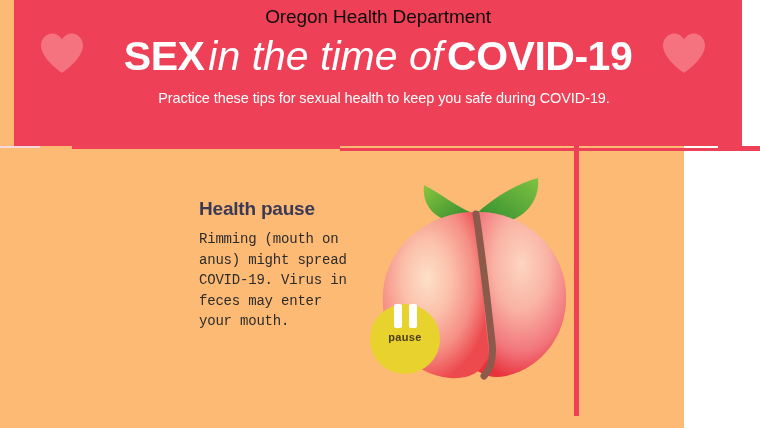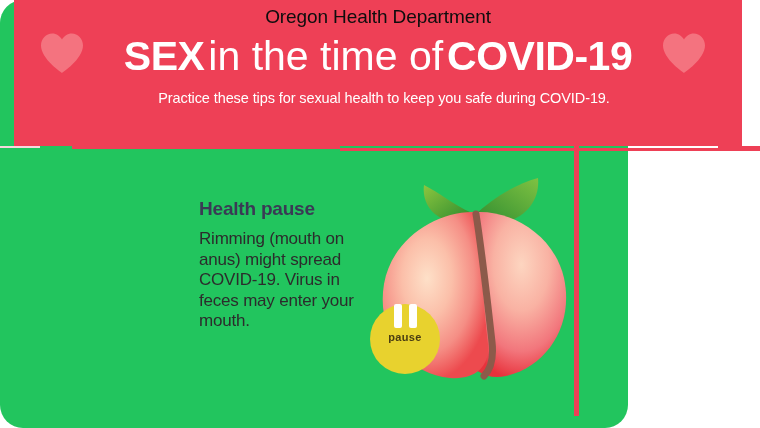--- a/index.html
+++ b/index.html
@@ -7,23 +7,22 @@
 
   html, body {
     width:760px; height:428px;
     background:#ffffff;
     font-family:"Liberation Sans", sans-serif;
     overflow:hidden;
   }
 
   #page {
     position:relative;
-    width:628px; height:428px;
-    background:#22c55e;
-    border-radius:23px;
+    width:684px; height:428px;
+    background:#fdba74;
   }
 
   
   #banner {
     position:absolute;
     left:14px; top:0px;
     width:728px; height:146px;
     background:#EE4056;
     overflow:hidden;
   }
@@ -55,20 +54,21 @@
     color:#ffffff;
     font-size:41px;
     line-height:46px;
     white-space:nowrap;
   }
   #headline .hl-bold {
     font-weight:bold;
     letter-spacing:-0.5px;
   }
   #headline .hl-italic {
+    font-style:italic;
     font-weight:300;
     letter-spacing:0px;
     padding:0 4px;
   }
 
   #subtitle {
     position:absolute;
     left:0; right:0; top:90px;
     text-align:center;
     color:#ffffff;
@@ -113,23 +113,24 @@
   #tip-heading {
     color:#3a3a55;
     font-size:19px;
     font-weight:bold;
     letter-spacing:-0.2px;
     margin-bottom:9px;
   }
 
   #tip-body {
     color:#2c2c2c;
-    font-size:17px;
+    font-size:14px;
     line-height:20.5px;
     letter-spacing:-0.2px;
+    font-family:Liberation Mono, monospace;
   }
 
   
   #peach-wrap {
     position:absolute;
     left:372px; top:20px;
     width:212px; height:225px;
   }
   #peach-wrap svg { display:block; width:100%; height:100%; }
 

